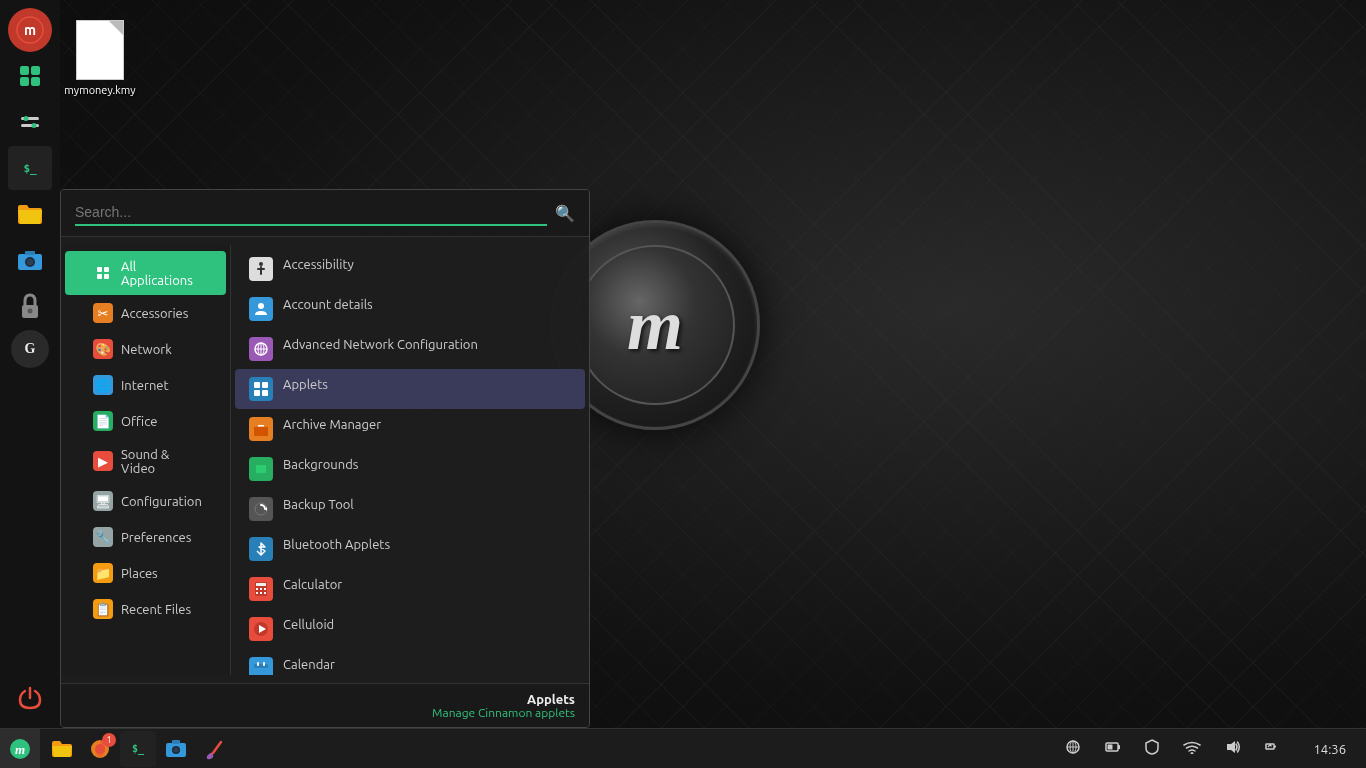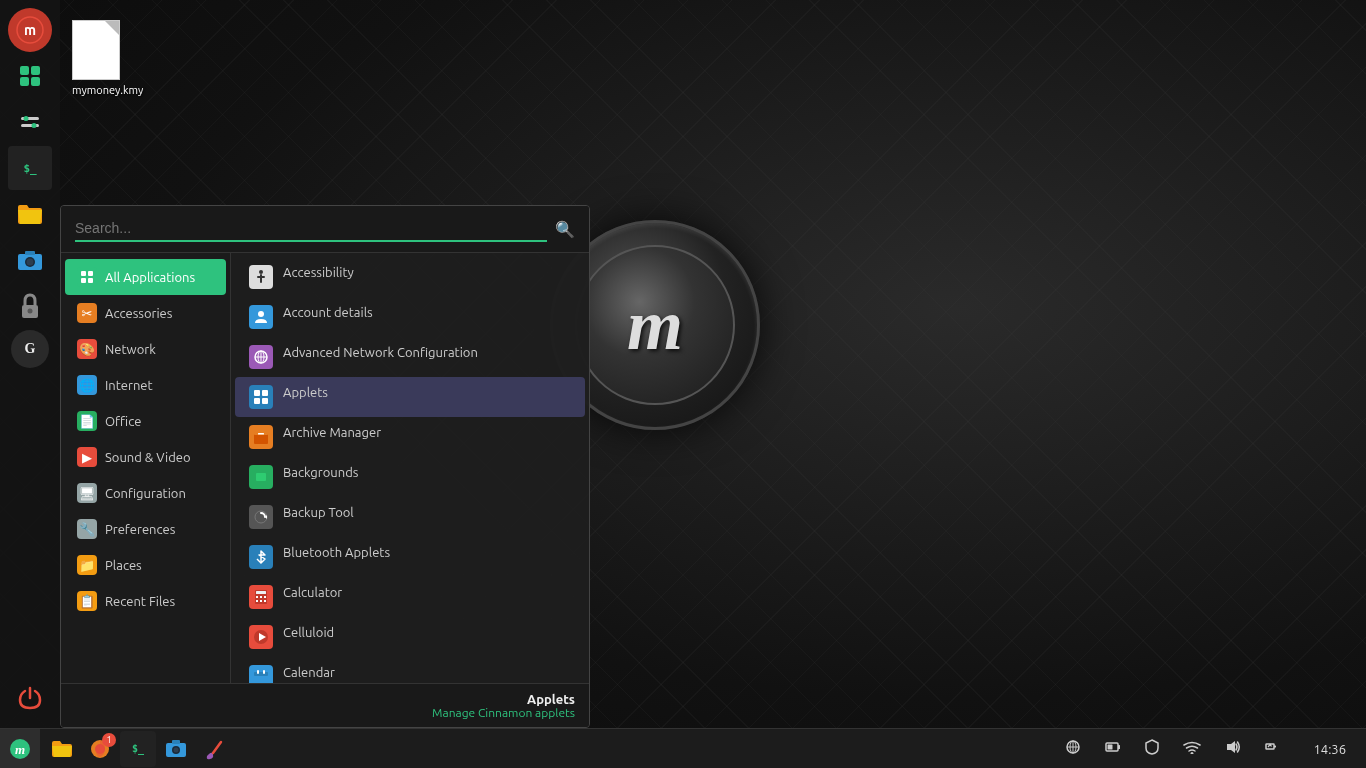--- a/index.html
+++ b/index.html
@@ -82,24 +82,24 @@
       font-weight: 900;
       font-style: italic;
       text-shadow: 2px 2px 4px rgba(0,0,0,0.8);
       font-family: serif;
     }
 
     
     .desktop-icon {
       position: absolute;
       top: 20px;
-      left: 72px;
+      left: 60px;
       display: flex;
       flex-direction: column;
-      align-items: flex-start;
+      align-items: center;
       cursor: pointer;
       width: 80px;
     }
 
     .desktop-icon-img {
       width: 48px;
       height: 60px;
       background: white;
       border: 1px solid #ccc;
       position: relative;
@@ -243,20 +243,21 @@
       left: 60px;
       bottom: 40px;
       width: 530px;
       background: rgba(30, 30, 30, 0.97);
       border: 1px solid #444;
       border-radius: 4px;
       overflow: hidden;
       z-index: 200;
       display: flex;
       flex-direction: column;
+      gap: 8px;
     }
 
     .app-menu-search {
       padding: 10px 14px;
       background: rgba(25, 25, 25, 0.98);
       display: flex;
       align-items: center;
       gap: 8px;
       border-bottom: 1px solid #333;
     }
@@ -291,21 +292,21 @@
       border-right: 1px solid #333;
     }
 
     .app-menu-categories::-webkit-scrollbar { width: 4px; }
     .app-menu-categories::-webkit-scrollbar-thumb { background: #444; }
 
     .cat-item {
       display: flex;
       align-items: center;
       gap: 8px;
-      padding: 8px 12px;
+      padding: 8px 28px;
       cursor: pointer;
       font-size: 13px;
       color: #ccc;
       border-radius: 4px;
       margin: 0 4px;
     }
 
     .cat-item.active {
       background: #2ec27e;
       color: white;

